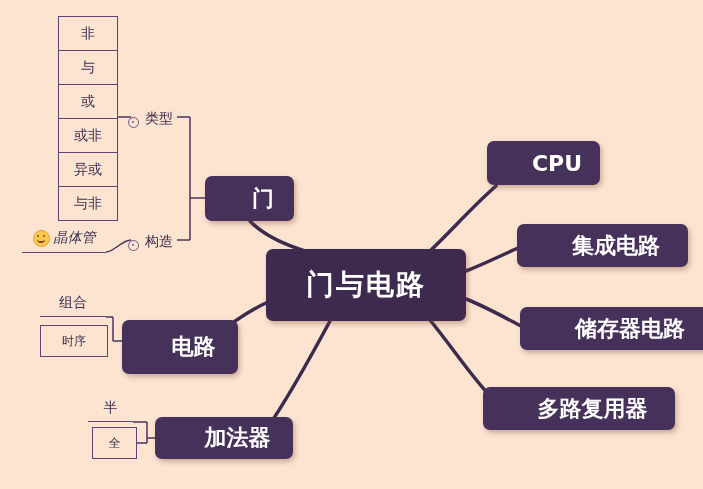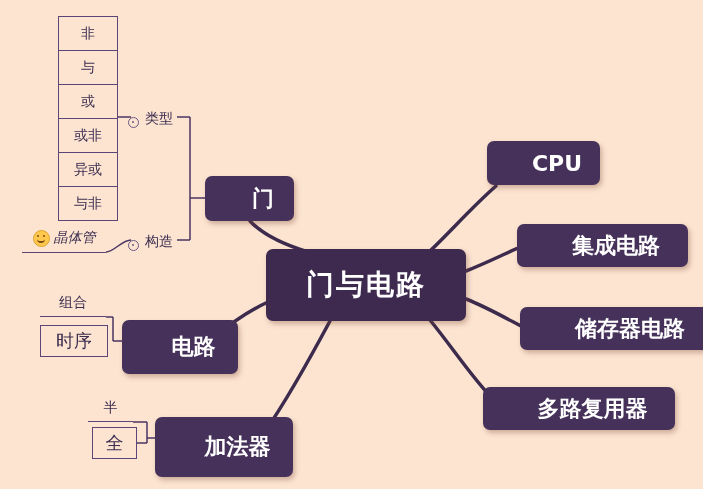--- a/index.html
+++ b/index.html
@@ -58,21 +58,21 @@
     display:flex;align-items:center;justify-content:center;gap:4px;
     color:#3b2d4f;font-size:14px;
     box-sizing:border-box;
     padding-bottom:4px;
   }
   
   .smallbox{
     position:absolute;
     border:1px solid #5c4677;
     display:flex;align-items:center;justify-content:center;
-    color:#3b2d4f;font-size:18px;
+    color:#3b2d4f;font-size:12px;
     box-sizing:border-box;
   }
 
   .smiley{
     width:15px;height:15px;background:#fdc84b;border:1px solid #e0a32e;
     border-radius:50%;display:inline-block;position:relative;flex:0 0 auto;
   }
   .smiley::before{
     content:"";position:absolute;left:3px;top:4px;width:2px;height:2px;
     background:#7a4a12;border-radius:50%;box-shadow:6px 0 0 #7a4a12;
@@ -162,21 +162,21 @@
     <span>电路</span>
   </div>
 
   <div class="uline" style="left:40px;top:294px;width:66px;height:23px;">
     <span>组合</span>
   </div>
   <div class="smallbox" style="left:40px;top:325px;width:68px;height:32px;">
     <span>时序</span>
   </div>
 
-  <div class="node branch" style="left:155px;top:417px;width:111px;height:60px;">
+  <div class="node branch" style="left:155px;top:417px;width:111px;height:42px;">
     <span>加法器</span>
   </div>
 
   <div class="uline" style="left:88px;top:399px;width:45px;height:23px;">
     <span>半</span>
   </div>
   <div class="smallbox" style="left:92px;top:427px;width:45px;height:32px;">
     <span>全</span>
   </div>
 

